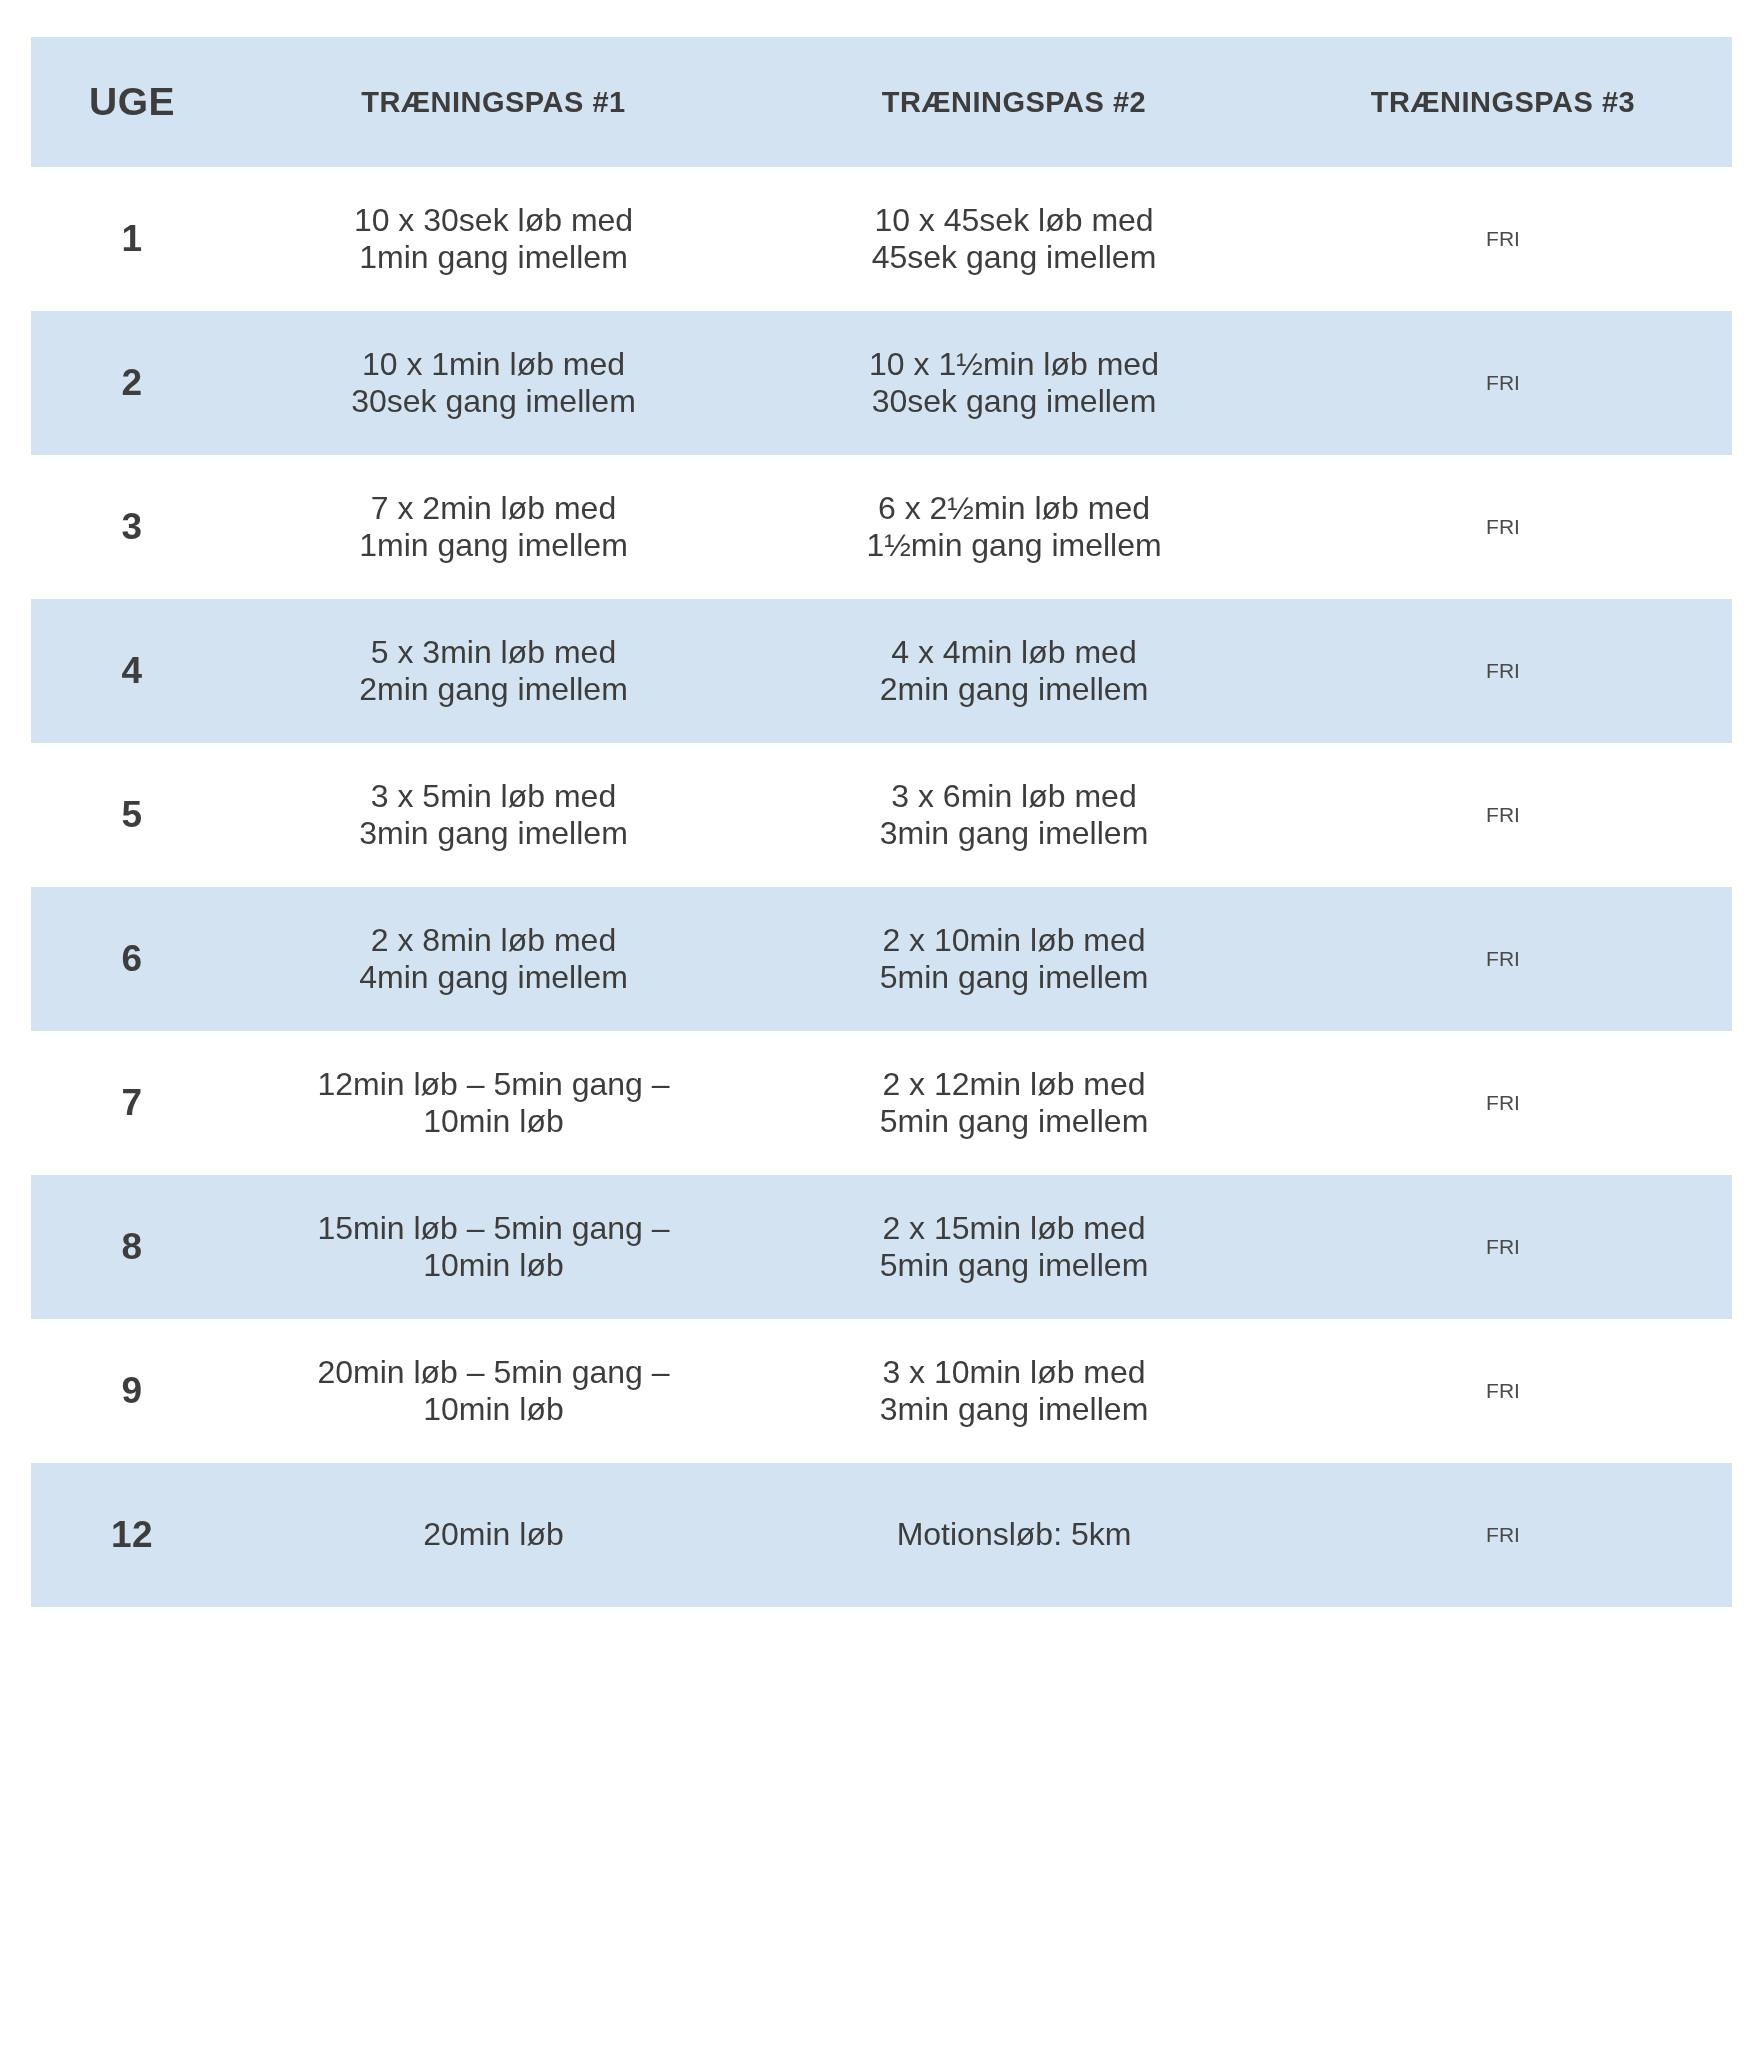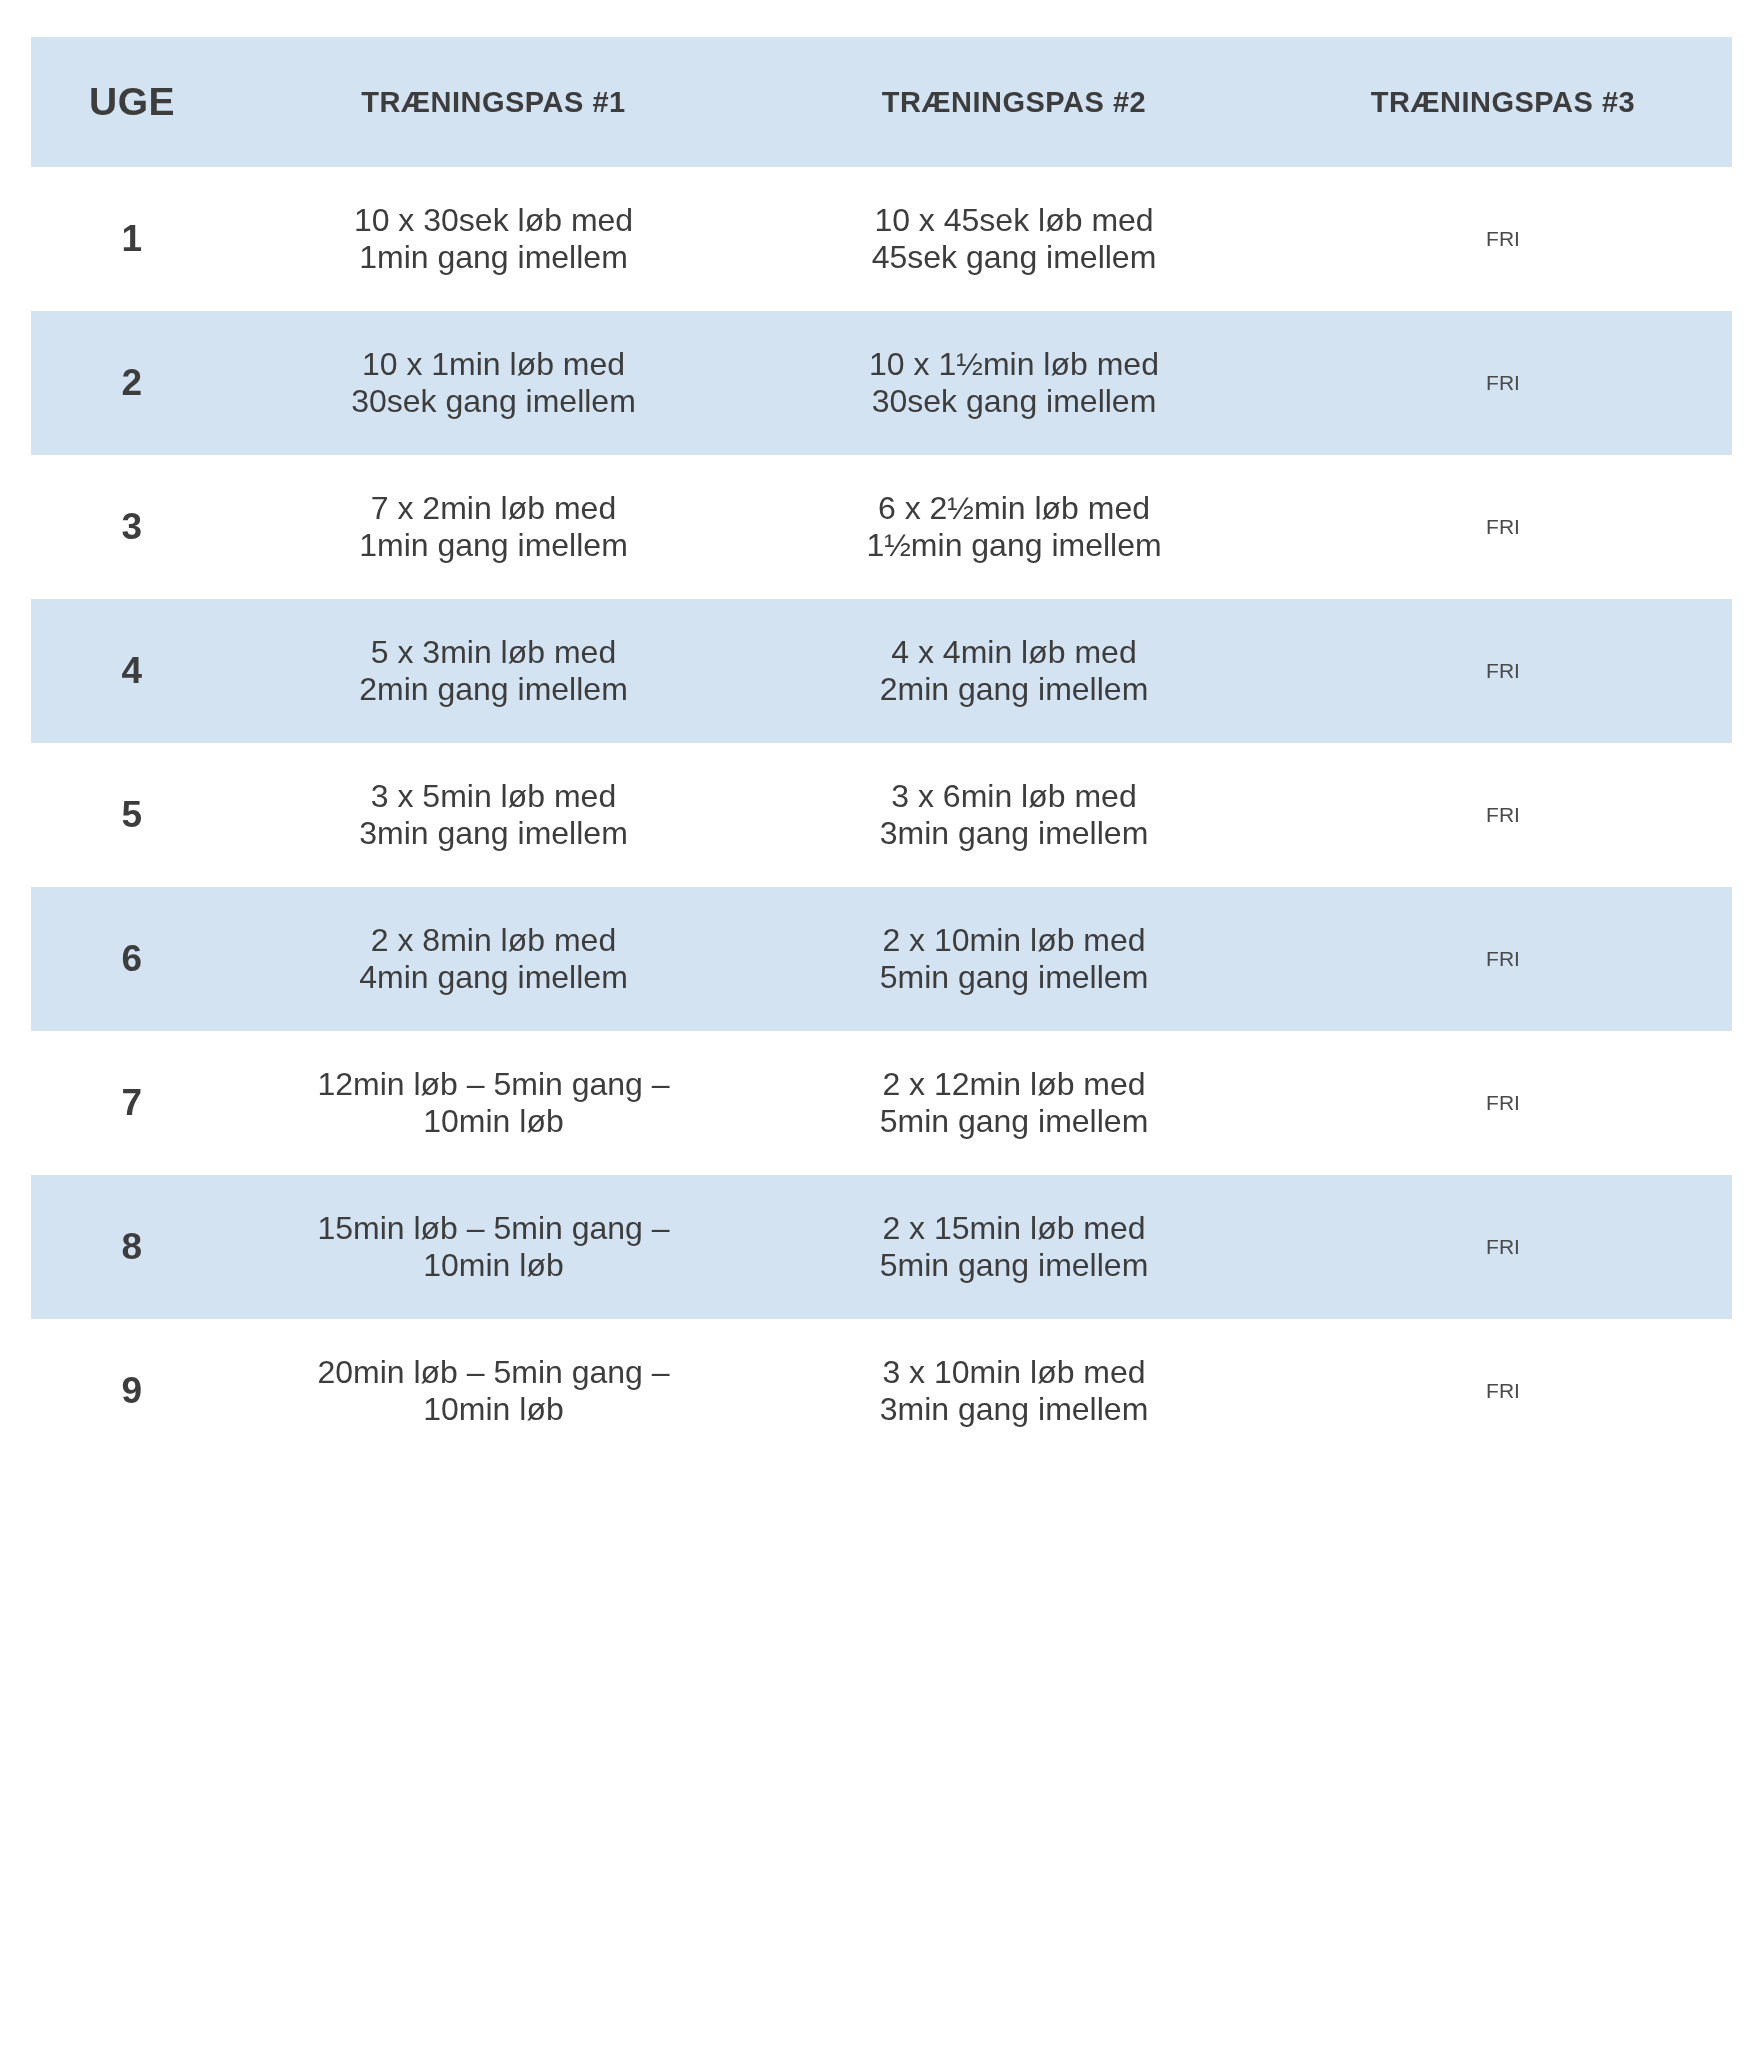--- a/index.html
+++ b/index.html
@@ -168,16 +168,22 @@
         <td class="rest">FRI</td>
       </tr>
       <tr>
         <td class="week">9</td>
         <td class="session">20min løb – 5min gang –
 10min løb</td>
         <td class="session">3 x 10min løb med
 3min gang imellem</td>
         <td class="rest">FRI</td>
       </tr>
+      <tr class="alt">
+        <td class="week">12</td>
+        <td class="session">20min løb</td>
+        <td class="session">Motionsløb: 5km</td>
+        <td class="rest">FRI</td>
+      </tr>
     </tbody>
   </table>
 </div>
 
 
 </body></html>

